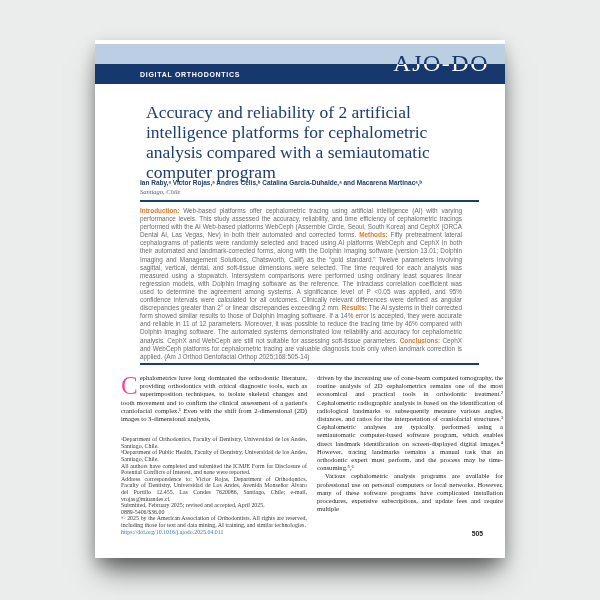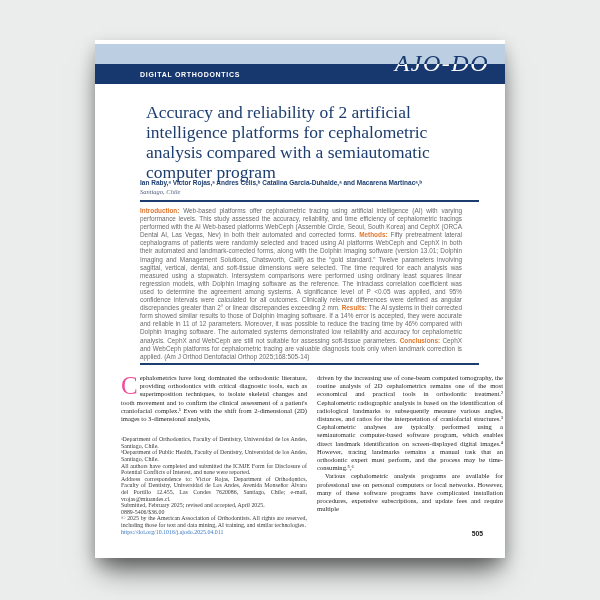--- a/index.html
+++ b/index.html
@@ -6,21 +6,21 @@
   .stage{position:relative;width:600px;height:600px;background:#ebecec;overflow:hidden;
          font-family:"Liberation Sans",sans-serif;}
   .page{position:absolute;left:95px;top:40px;width:410px;height:518px;background:#ffffff;
         box-shadow:0 18px 26px -6px rgba(0,0,0,.55), 0 6px 14px rgba(0,0,0,.22);}
   
   .band-light{position:absolute;top:4px;left:0;right:0;height:20px;background:#bccfe2;}
   .band-navy{position:absolute;top:24px;left:0;right:0;height:20px;background:#17386e;
              display:flex;align-items:center;padding-left:45px;box-sizing:border-box;}
   .eyebrow{color:#ffffff;font-size:7px;font-weight:bold;letter-spacing:.7px;}
   
-  .ajodo{position:absolute;top:8px;right:16px;width:140px;height:30px;font-style:italic;}
+  .ajodo{position:absolute;top:8px;right:16px;width:140px;height:30px;}
   .ajodo .half{position:absolute;left:0;right:0;overflow:hidden;text-align:right;
                font-family:"Liberation Serif","DejaVu Serif",serif;font-size:24px;letter-spacing:1.5px;}
   .ajodo .half .inner{display:block;line-height:30px;height:30px;}
   .ajodo .top{top:0;height:16px;color:#17386e;}
   .ajodo .bot{top:16px;height:14px;color:#ffffff;}
   .ajodo .bot .inner{margin-top:-16px;}
   
   .title{position:absolute;top:56px;left:45px;right:28px;color:#1c3d70;
          font-family:"Liberation Serif","DejaVu Serif",serif;font-size:17.5px;line-height:20px;
          white-space:pre-line;font-weight:normal;margin:6px;}

